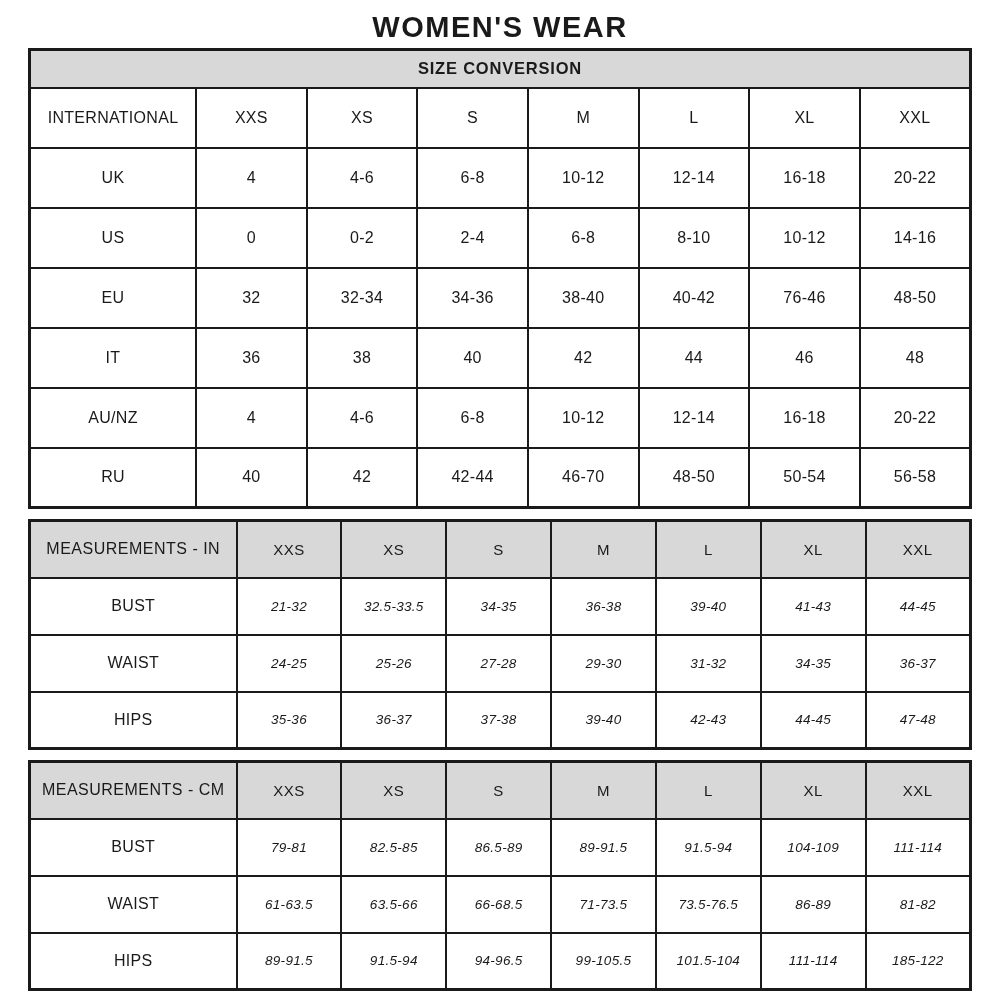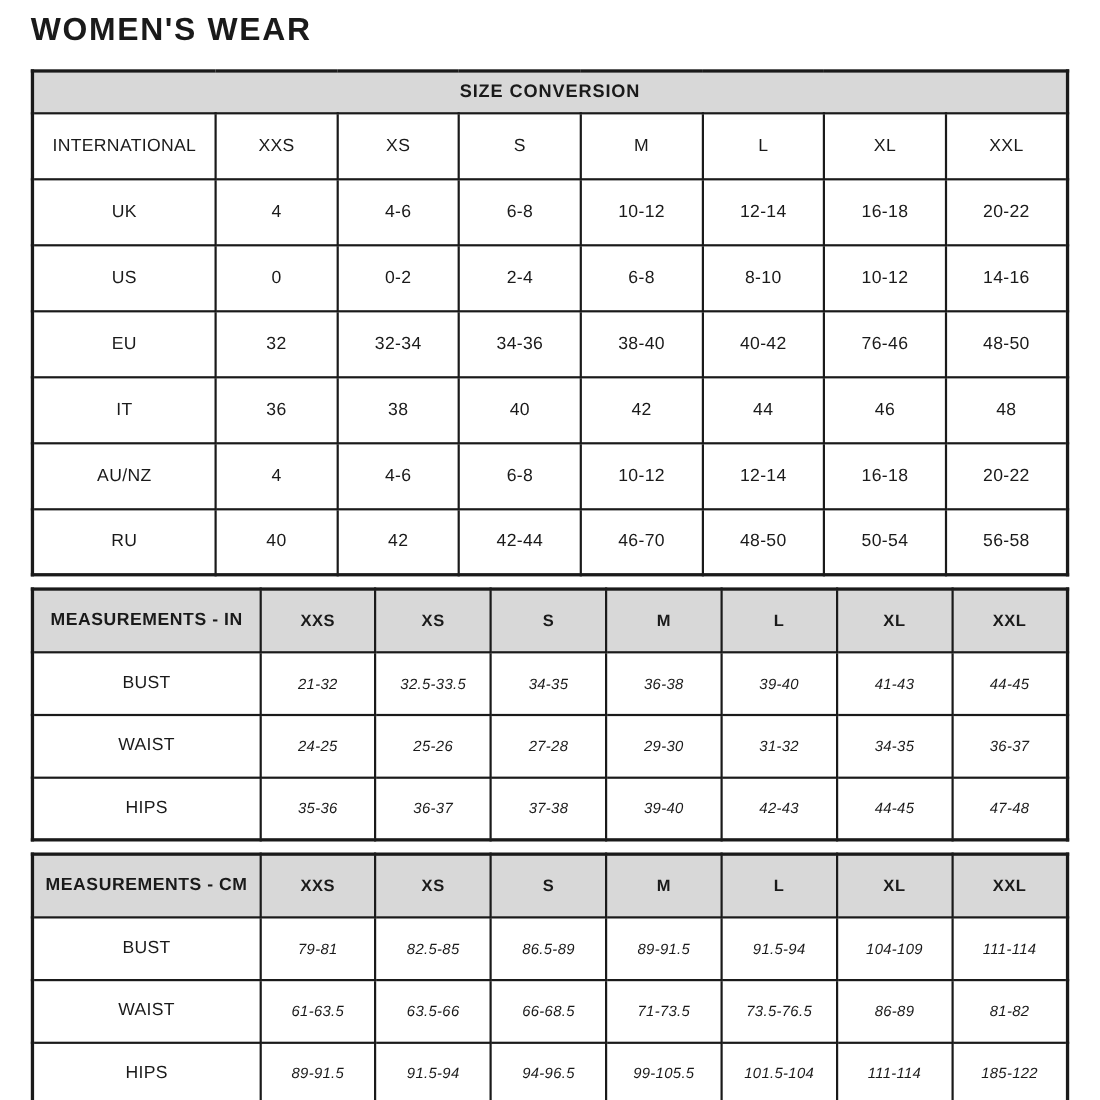--- a/index.html
+++ b/index.html
@@ -10,24 +10,25 @@
   }
   *{box-sizing:border-box;margin:0;padding:0;}
   html,body{width:1000px;height:1000px;background:var(--bg);}
   body{
     font-family:"Liberation Sans",sans-serif;
     color:var(--text);
     -webkit-font-smoothing:antialiased;
   }
   .sheet{width:944px;margin:0 auto;}
   .page-title{
+    text-align:center;
     font-size:29px;
     font-weight:700;
     letter-spacing:1.5px;
-    padding:11px 0 19px 0;
+    padding:11px 0 4px 0;
   }
   table{
     width:100%;
     border-collapse:collapse;
     table-layout:fixed;
     border:3px solid var(--border);
   }
   th,td{
     border:2px solid var(--border);
     text-align:center;
@@ -45,21 +46,21 @@
     font-size:16.5px;
     letter-spacing:0.8px;
   }
   .t1 th,.t1 td{font-size:16px;}
   
   .tm{margin-top:10px;}
   .tm col.c-label{width:22%;}
   .tm tr{height:57px;}
   .tm .header-row th{
     background:var(--header-bg);
-    font-weight:700;
+    font-weight:400;
     font-size:15px;
     letter-spacing:0.5px;
   }
   .tm th.row-label{font-size:16px;}
   .tm td{font-size:13.5px;font-style:italic;}
 </style>
 </head>
 <body>
 
 <div class="sheet">

